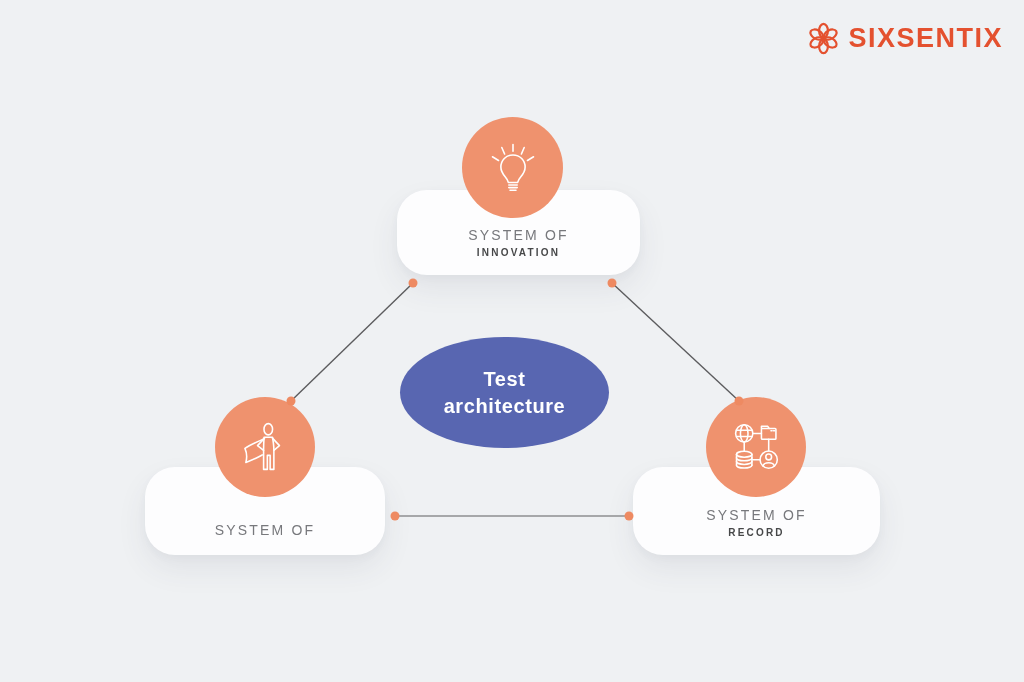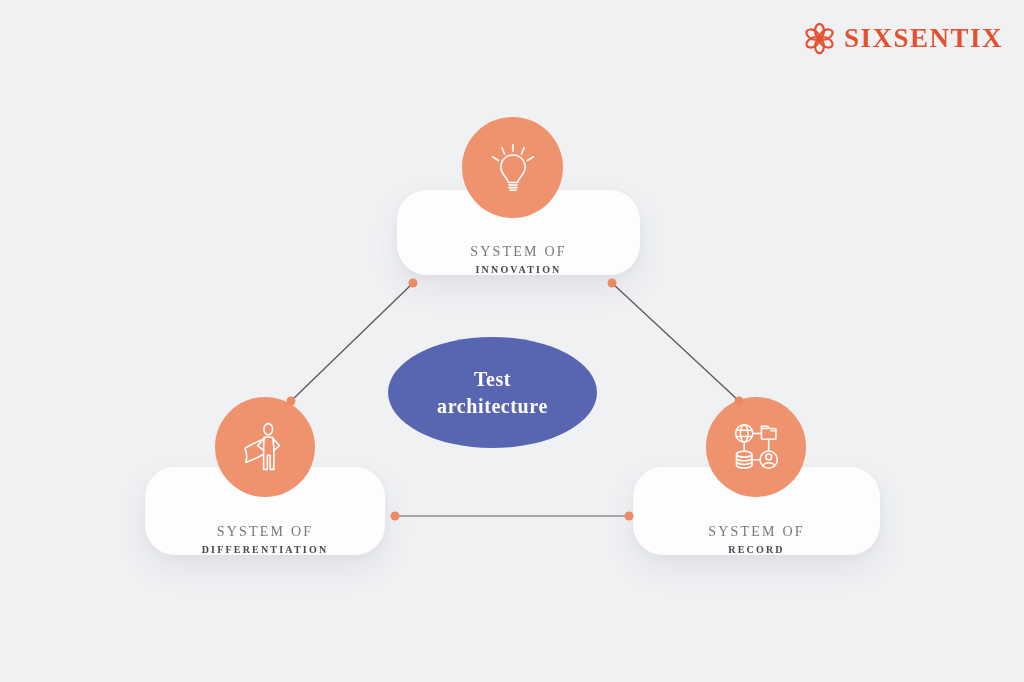--- a/index.html
+++ b/index.html
@@ -3,21 +3,21 @@
 <meta charset="utf-8">
 <style>
   :root{
     --background:#eff1f3; --card:#fdfdfe; --circle-orange:#ef926e;
     --dot-orange:#ee8a62; --line-dark:#5c5c5e; --line-light:#a6a7a9;
     --ellipse-blue:#5866b1; --brand-orange:#e4512f;
     --label-gray:#77787c; --label-dark:#474849; --icon-stroke:#ffffff;
   }
   html,body{margin:0;padding:0;}
   .canvas{position:relative;width:1024px;height:682px;background:var(--background);
-    font-family:Liberation Serif, serif;overflow:hidden;}
+    font-family:Liberation Sans, sans-serif;overflow:hidden;}
 
   
   .logo{position:absolute;top:22px;right:21px;display:flex;align-items:center;gap:8px;}
   .logo-flower{width:33px;height:33px;}
   .logo-flower *{stroke:var(--brand-orange);fill:none;stroke-width:2.4;}
   .logo-text{color:var(--brand-orange);font-weight:700;font-size:27px;letter-spacing:1.5px;}
 
   
   .connectors{position:absolute;left:0;top:0;width:1024px;height:682px;pointer-events:none;z-index:5;}
   .connectors .diag{stroke:var(--line-dark);stroke-width:1.4;}
@@ -26,33 +26,33 @@
 
   
   .badge{position:absolute;border-radius:50%;background:var(--circle-orange);
     display:flex;align-items:center;justify-content:center;z-index:3;}
   .badge svg{display:block;}
   .badge svg *{stroke:var(--icon-stroke);fill:none;stroke-width:1.7;
     stroke-linecap:round;stroke-linejoin:round;}
   .card{position:absolute;background:var(--card);border-radius:30px;z-index:2;
     box-shadow:0 14px 30px rgba(60,70,90,.08),0 3px 8px rgba(60,70,90,.04);
     display:flex;flex-direction:column;align-items:center;justify-content:flex-end;
-    box-sizing:border-box;text-align:center;}
+    padding-bottom:17px;box-sizing:border-box;text-align:center;}
   .prefix{color:var(--label-gray);font-size:14px;letter-spacing:2.2px;font-weight:500;}
   .name{color:var(--label-dark);font-size:10px;letter-spacing:2.2px;font-weight:700;margin-top:4px;}
 
   .badge-innovation{left:462px;top:117px;width:101px;height:101px;}
   .card-innovation{left:397px;top:190px;width:243px;height:85px;}
   .badge-differentiation{left:215px;top:397px;width:100px;height:100px;}
   .card-differentiation{left:145px;top:467px;width:240px;height:88px;}
   .badge-record{left:706px;top:397px;width:100px;height:100px;}
   .card-record{left:633px;top:467px;width:247px;height:88px;}
 
   
-  .ellipse{position:absolute;left:388px;top:337px;width:209px;height:111px;
+  .ellipse{position:absolute;left:400px;top:337px;width:209px;height:111px;
     background:var(--ellipse-blue);border-radius:50%;display:flex;
     align-items:center;justify-content:center;z-index:4;}
   .ellipse span{color:#ffffff;font-weight:700;font-size:20px;letter-spacing:.6px;
     text-align:center;width:140px;line-height:1.35;}
 </style>
 </head>
 <body>
 
 <div class="canvas">
 
@@ -102,21 +102,20 @@
     <svg width="56" height="56" viewBox="0 0 60 60">
       <ellipse cx="33.5" cy="11" rx="4.6" ry="6"></ellipse>
       <path d="M29,19.5 L38,19.5 C38.8,24 39.5,28 39.5,33 L39.5,54 L35.5,54 L35.5,39 L32.5,39 L32.5,54 L28.5,54 L28.5,33 C28.5,28 28.7,24 29,19.5 Z"></path>
       <path d="M38,20.5 L45.5,28.5 L39.5,33.5"></path>
       <path d="M29.5,20.5 L22,28.5 L28.5,33.5"></path>
       <path d="M28.5,21.5 C23,24 15,27 8.5,31.5 C10.5,36 11,41 9.5,46.5 C16,44 22.5,41 27,38.5"></path>
     </svg>
   </div>
   <section class="card card-differentiation">
     <div class="prefix">SYSTEM OF</div>
-    <div class="name">DIFFERENTIATION</div>
   </section>
 
   <div class="badge badge-record">
     <svg width="58" height="58" viewBox="0 0 64 64">
 
       <circle cx="19" cy="17" r="9.5"></circle>
       <ellipse cx="19" cy="17" rx="4.2" ry="9.5"></ellipse>
       <line x1="10.8" y1="13.5" x2="27.2" y2="13.5"></line>
       <line x1="10.8" y1="20.5" x2="27.2" y2="20.5"></line>
 

